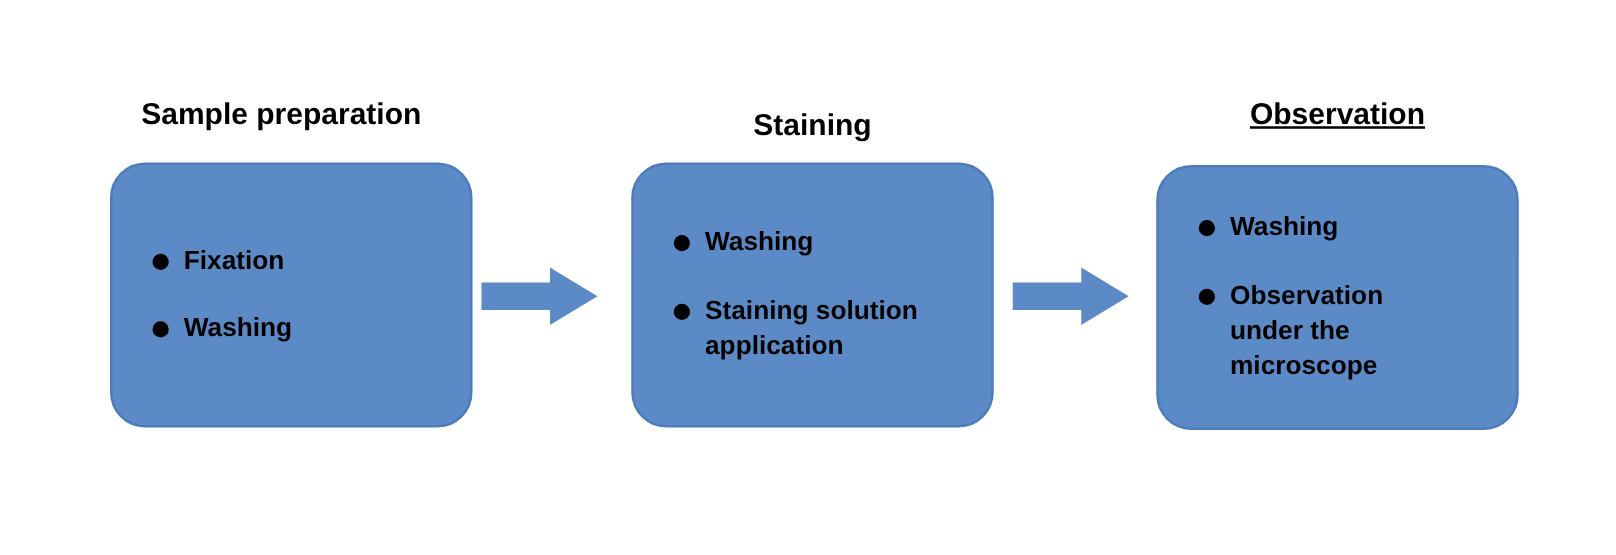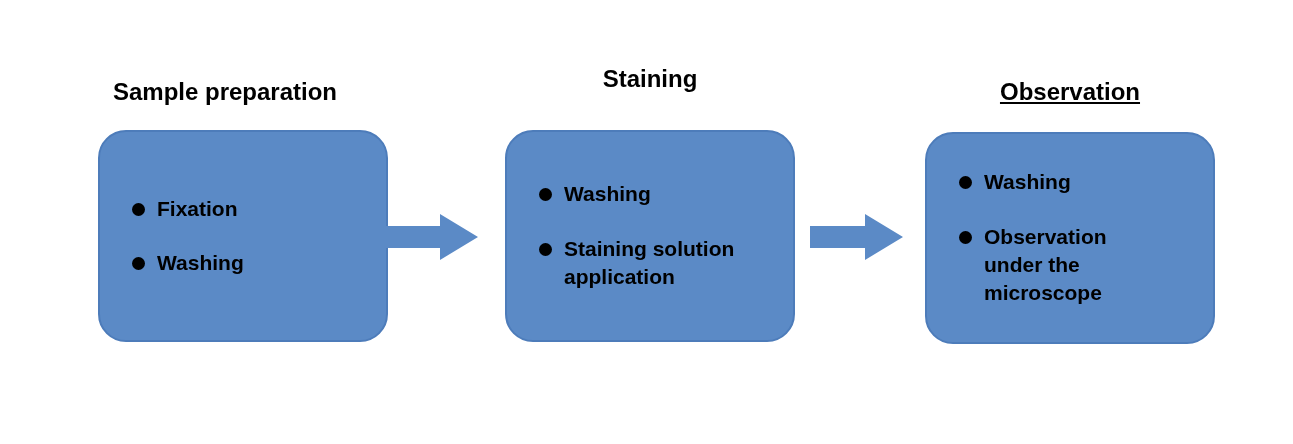--- a/index.html
+++ b/index.html
@@ -62,23 +62,23 @@
   .flow-arrow {
     position: absolute;
     width: 95px;
     height: 50px;
     color: var(--arrow-fill, #5b8ac6);
   }
   .flow-arrow svg { display: block; width: 100%; height: 100%; }
 
   
   #title-0 { left: 80px;  top: 78px;  }
-  #box-0   { left: 98px;  top: 130px; }
+  #box-0   { left: 88px;  top: 130px; }
   #arrow-0 { left: 385px; top: 212px; }
-  #title-1 { left: 505px; top: 65px;  }
+  #title-1 { left: 505px; top: 87px;  }
   #box-1   { left: 505px; top: 130px; }
   #arrow-1 { left: 810px; top: 212px; }
   #title-2 { left: 925px; top: 78px; text-decoration: underline;  }
   #box-2   { left: 925px; top: 132px; }
 </style>
 </head>
 <body>
 
 <div class="canvas">
 

